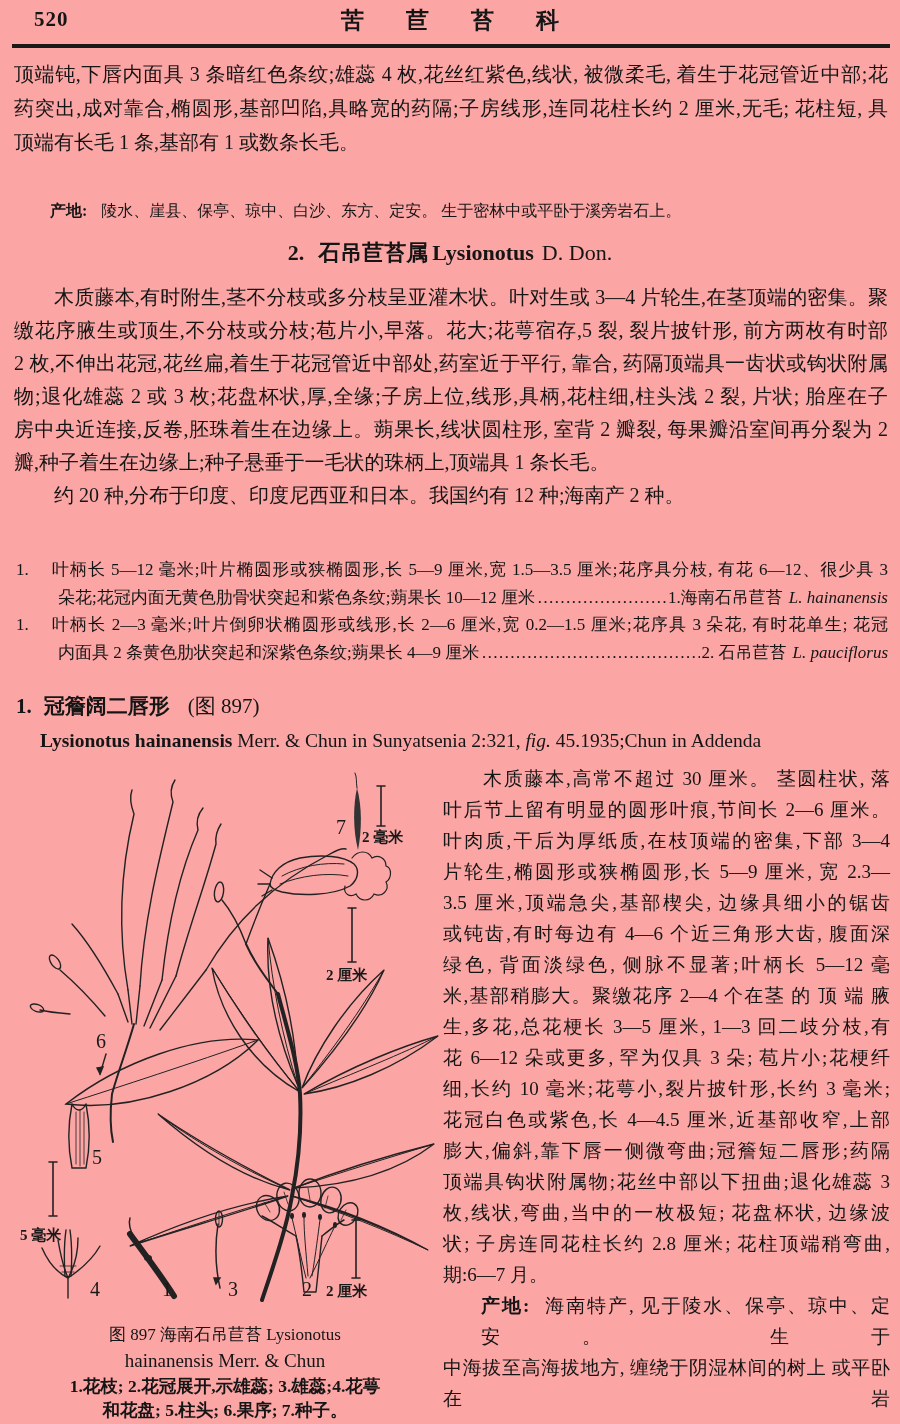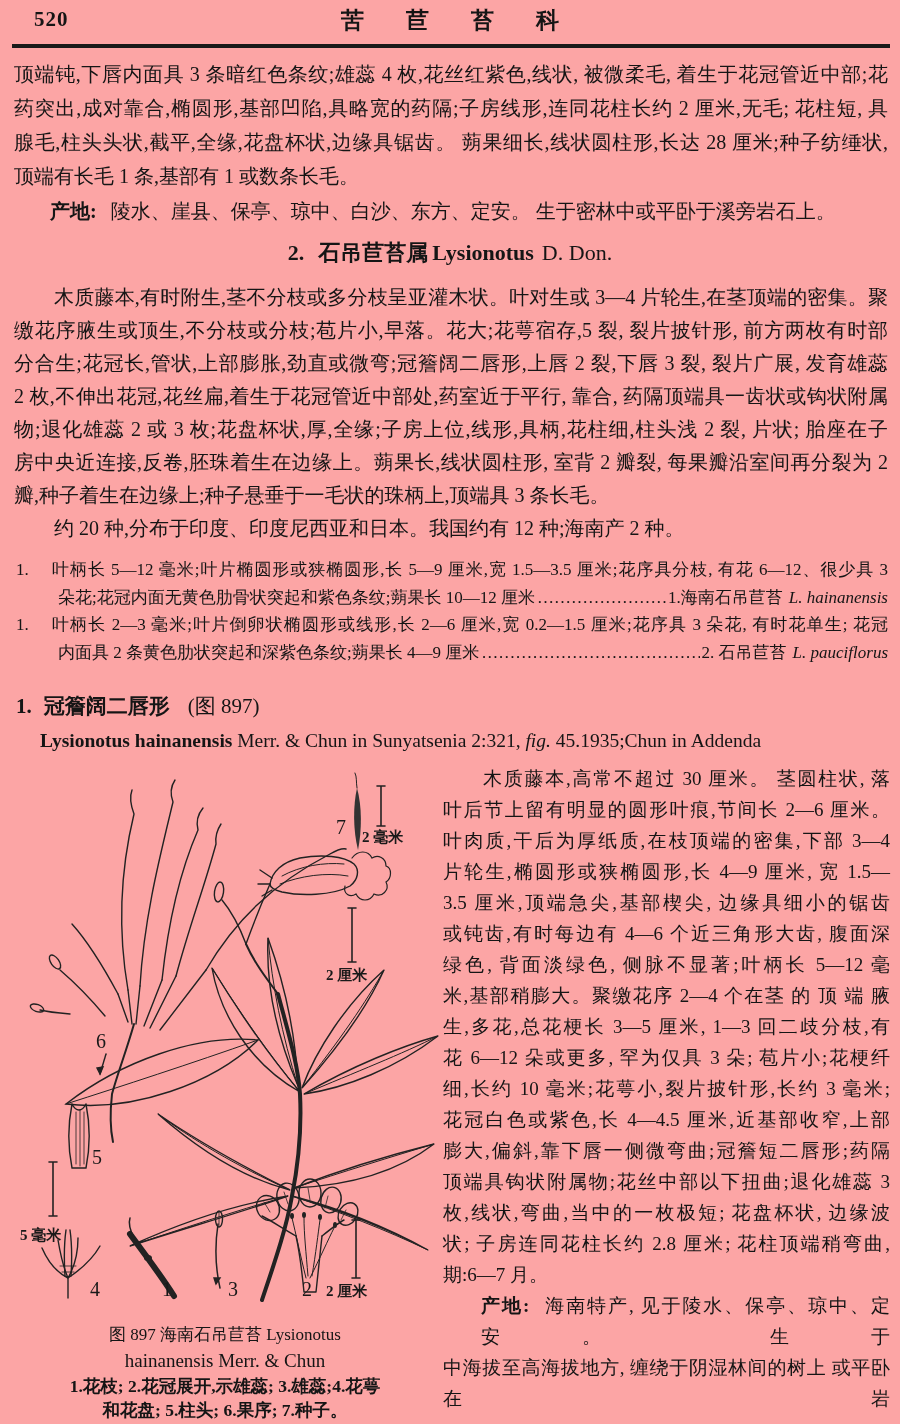--- a/index.html
+++ b/index.html
@@ -11,21 +11,21 @@
   .abs{position:absolute;}
   
   .page-num{left:34px;top:7px;font-size:21px;font-weight:600;letter-spacing:1px;}
   .fam-title{left:0;top:5px;width:900px;text-align:center;font-size:23px;font-weight:700;
              letter-spacing:42px;text-indent:42px;}
   .rule{left:12px;top:44px;width:878px;height:4px;background:#191919;}
   
   .blk{line-height:34px;font-size:20px;}
   .jline{text-align:justify;text-align-last:justify;}
   .intro{left:14px;top:57px;width:874px;}
-  .loc1{left:14px;top:194px;width:874px;padding-left:36px;box-sizing:border-box;font-size:20px;line-height:34px;}
+  .loc1{left:14px;top:194px;width:874px;padding-left:36px;box-sizing:border-box;font-size:16px;line-height:34px;}
   b.lbl{font-weight:700;margin-right:14px;}
   .genus-head{left:0;top:238px;width:900px;text-align:center;font-size:22px;}
   .genus-head .num{font-weight:700;margin-right:14px;}
   .genus-head .cn{font-weight:700;}
   .genus-head .lat{font-weight:700;margin-left:4px;}
   .genus-head .auth{margin-left:8px;}
   .genus{left:14px;top:281px;width:874px;line-height:33px;font-size:20px;}
   .ind{padding-left:40px;box-sizing:border-box;}
   
   .key{left:14px;top:556px;width:874px;font-size:17px;line-height:27.5px;}
@@ -63,40 +63,38 @@
 
 <div class="page">
 
   <div class="abs page-num">520</div>
   <div class="abs fam-title">苦苣苔科</div>
   <div class="abs rule"></div>
 
   <div class="abs intro blk">
     <div class="jline">顶端钝,下唇内面具 3 条暗红色条纹;雄蕊 4 枚,花丝红紫色,线状, 被微柔毛, 着生于花冠管近中部;花</div>
     <div class="jline">药突出,成对靠合,椭圆形,基部凹陷,具略宽的药隔;子房线形,连同花柱长约 2 厘米,无毛; 花柱短, 具</div>
-    <div class="jline">腺毛,柱头头状,截平,全缘,花盘杯状,边缘具锯齿。 蒴果细长,线状圆柱形,长达 28 厘米;种子纺缍状,</div>
     <div>顶端有长毛 1 条,基部有 1 或数条长毛。</div>
   </div>
 
   <div class="abs loc1">
     <b class="lbl">产地:</b><span>陵水、崖县、保亭、琼中、白沙、东方、定安。 生于密林中或平卧于溪旁岩石上。</span>
   </div>
 
   <div class="abs genus-head">
     <span class="num">2.</span><span class="cn">石吊苣苔属</span><span class="lat">Lysionotus</span><span class="auth">D. Don.</span>
   </div>
 
   <div class="abs genus">
     <div class="jline ind">木质藤本,有时附生,茎不分枝或多分枝呈亚灌木状。叶对生或 3—4 片轮生,在茎顶端的密集。聚</div>
     <div class="jline">缴花序腋生或顶生,不分枝或分枝;苞片小,早落。花大;花萼宿存,5 裂, 裂片披针形, 前方两枚有时部</div>
-    <div class="jline">分合生;花冠长,管状,上部膨胀,劲直或微弯;冠簷阔二唇形,上唇 2 裂,下唇 3 裂, 裂片广展, 发育雄蕊</div>
     <div class="jline">2 枚,不伸出花冠,花丝扁,着生于花冠管近中部处,药室近于平行, 靠合, 药隔顶端具一齿状或钩状附属</div>
     <div class="jline">物;退化雄蕊 2 或 3 枚;花盘杯状,厚,全缘;子房上位,线形,具柄,花柱细,柱头浅 2 裂, 片状; 胎座在子</div>
     <div class="jline">房中央近连接,反卷,胚珠着生在边缘上。蒴果长,线状圆柱形, 室背 2 瓣裂, 每果瓣沿室间再分裂为 2</div>
-    <div>瓣,种子着生在边缘上;种子悬垂于一毛状的珠柄上,顶端具 3 条长毛。</div>
+    <div>瓣,种子着生在边缘上;种子悬垂于一毛状的珠柄上,顶端具 1 条长毛。</div>
     <div class="ind">约 20 种,分布于印度、印度尼西亚和日本。我国约有 12 种;海南产 2 种。</div>
   </div>
 
   <div class="abs key">
     <div class="key-line jline">
       <span class="key-num">1.</span><span>叶柄长 5—12 毫米;叶片椭圆形或狭椭圆形,长 5—9 厘米,宽 1.5—3.5 厘米;花序具分枝, 有花 6—12、很少具 3</span>
     </div>
     <div class="key-line key-cont">
       <span class="k-text">朵花;花冠内面无黄色肋骨状突起和紫色条纹;蒴果长 10—12 厘米 </span>
         <span class="k-leader">………………………………………………</span>
@@ -118,21 +116,21 @@
     <span class="num">1.</span><span class="cn">冠簷阔二唇形</span><span class="figref">(图 897)</span>
   </div>
   <div class="abs citation">
     <span class="bold">Lysionotus hainanensis</span><span> Merr. &amp; Chun in Sunyatsenia 2:321, </span><span class="ital">fig.</span><span> 45.1935;Chun in Addenda</span>
   </div>
 
   <div class="abs desc blk">
     <div class="jline ind">木质藤本,高常不超过 30 厘米。 茎圆柱状, 落</div>
     <div class="jline">叶后节上留有明显的圆形叶痕,节间长 2—6 厘米。</div>
     <div class="jline">叶肉质,干后为厚纸质,在枝顶端的密集,下部 3—4</div>
-    <div class="jline">片轮生,椭圆形或狭椭圆形,长 4—9 厘米, 宽 1.5—</div>
+    <div class="jline">片轮生,椭圆形或狭椭圆形,长 5—9 厘米, 宽 2.3—</div>
     <div class="jline">3.5 厘米,顶端急尖,基部楔尖, 边缘具细小的锯齿</div>
     <div class="jline">或钝齿,有时每边有 4—6 个近三角形大齿, 腹面深</div>
     <div class="jline">绿色, 背面淡绿色, 侧脉不显著;叶柄长 5—12 毫</div>
     <div class="jline">米,基部稍膨大。聚缴花序 2—4 个在茎 的 顶 端 腋</div>
     <div class="jline">生,多花,总花梗长 3—5 厘米, 1—3 回二歧分枝,有</div>
     <div class="jline">花 6—12 朵或更多, 罕为仅具 3 朵; 苞片小;花梗纤</div>
     <div class="jline">细,长约 10 毫米;花萼小,裂片披针形,长约 3 毫米;</div>
     <div class="jline">花冠白色或紫色,长 4—4.5 厘米,近基部收窄,上部</div>
     <div class="jline">膨大,偏斜,靠下唇一侧微弯曲;冠簷短二唇形;药隔</div>
     <div class="jline">顶端具钩状附属物;花丝中部以下扭曲;退化雄蕊 3</div>

